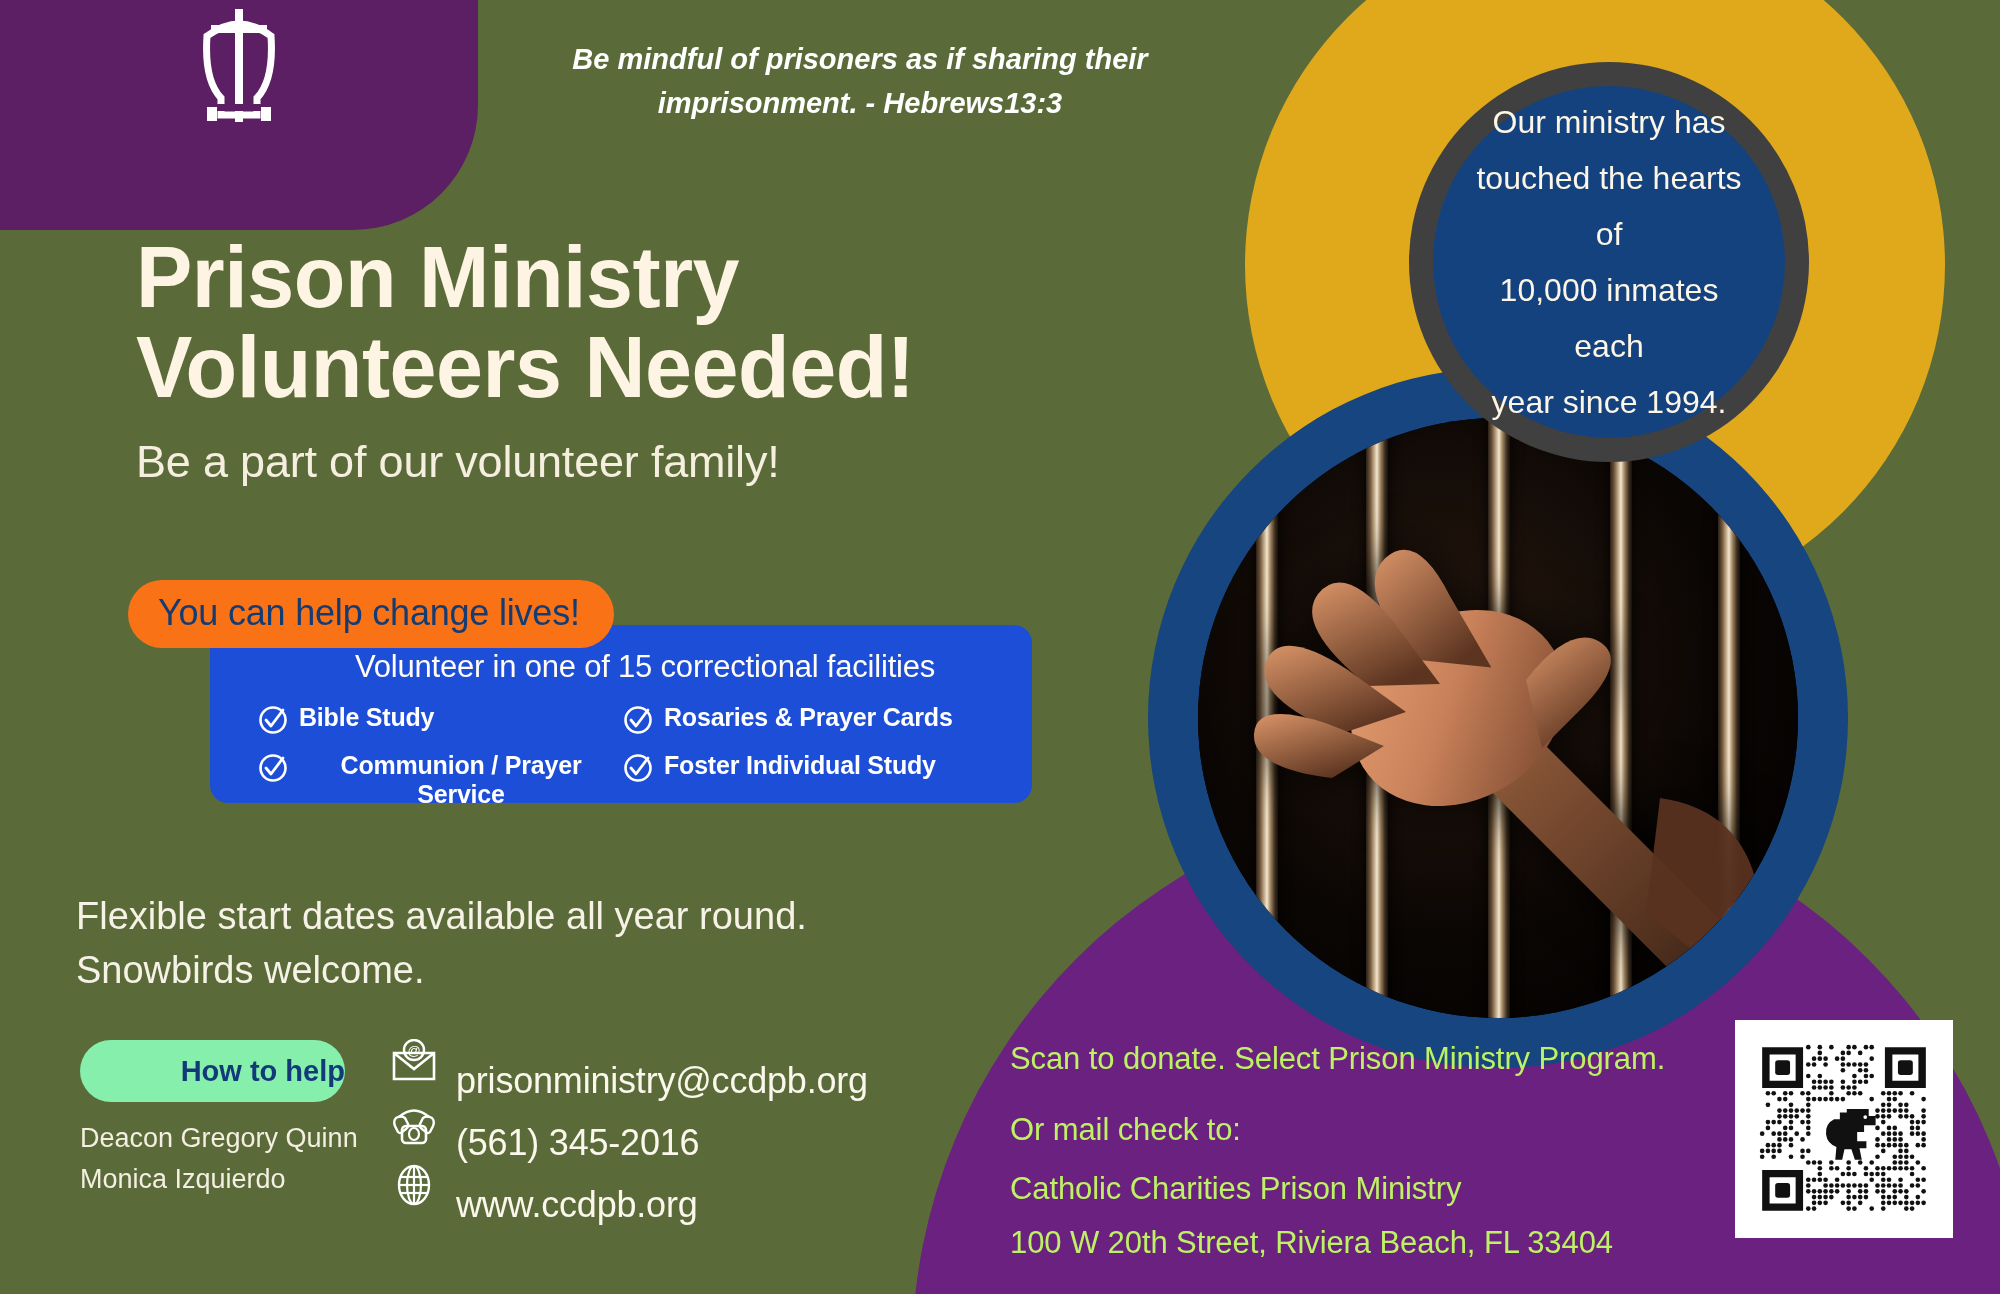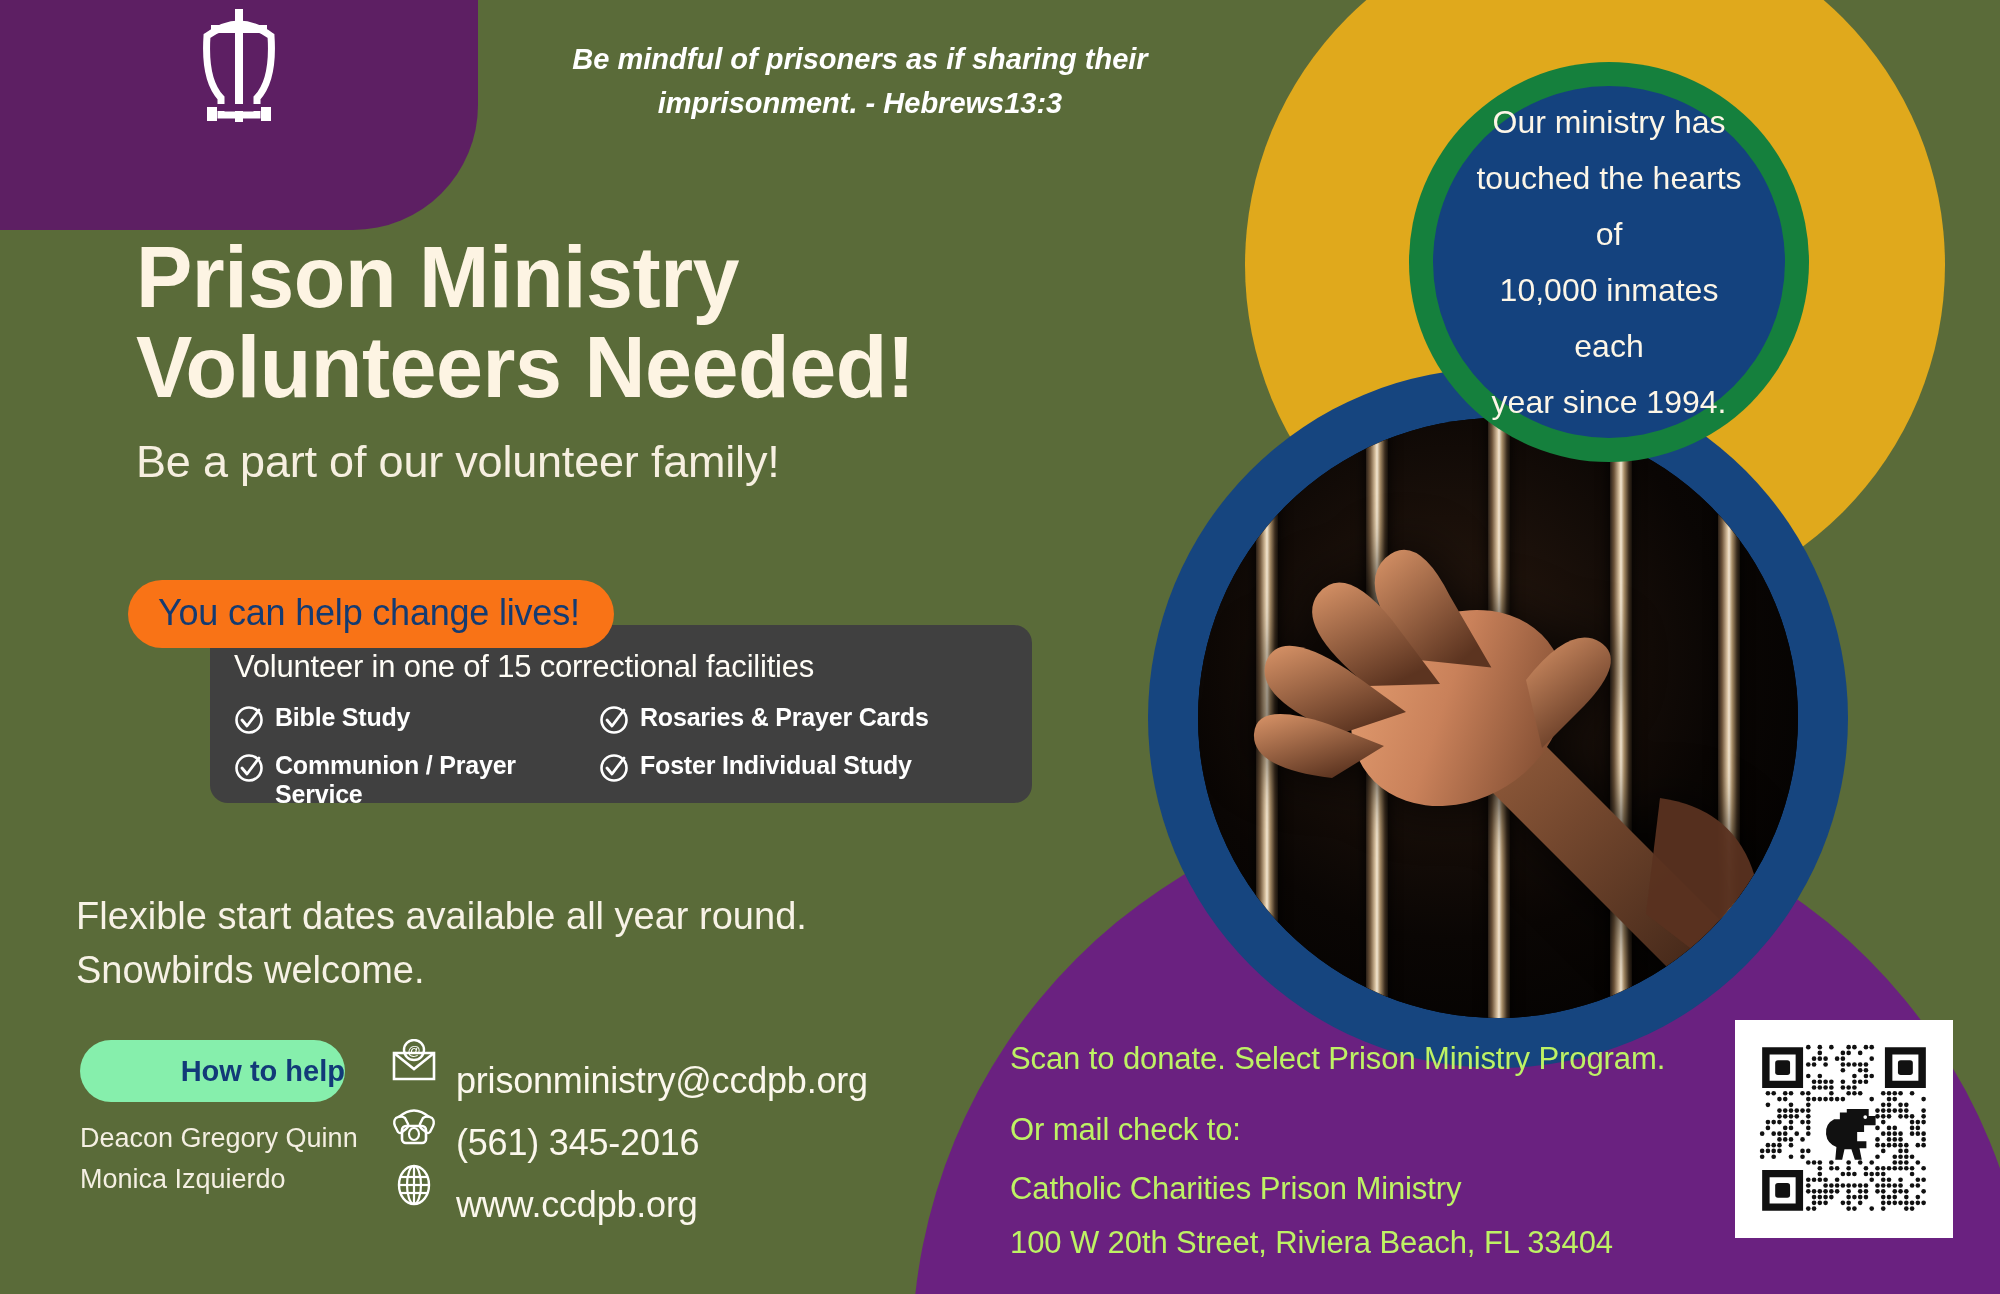--- a/index.html
+++ b/index.html
@@ -67,21 +67,21 @@
     filter:drop-shadow(0 0 26px rgba(0,0,0,.8));
   }
   #hand-main{left:10px;top:40px;width:560px;height:560px;}
 
   
   #stat-badge{
     position:absolute;
     left:1409px;top:62px;
     width:400px;height:400px;
     border-radius:50%;
-    background:#15803d;
+    background:#404040;
     display:flex;align-items:center;justify-content:center;
     z-index:6;
   }
   #stat-badge-inner{
     width:352px;height:352px;border-radius:50%;
     background:#14427e;
     display:flex;align-items:center;justify-content:center;
     padding:22px 34px;
   }
   #stat-badge-text{
@@ -154,24 +154,25 @@
     border-radius:42px;
     padding:12px 34px 14px 30px;
     z-index:7;
   }
   #help-pill-text{
     color:#143b72;font-size:36px;font-weight:400;letter-spacing:-.2px;
   }
   #gold-panel{
     position:absolute;left:210px;top:625px;
     width:822px;height:178px;
-    background:#404040;
+    background:#1d4ed8;
     border-radius:18px;
     z-index:6;
-    padding:24px 0 0 24px;
+    padding:24px 0 0 48px;
+    text-align:center;
   }
   #panel-lead{
     color:#fffdf6;font-size:31px;font-weight:400;letter-spacing:-.2px;
     margin-bottom:18px;
   }
   #panel-grid{
     display:grid;
     grid-template-columns:365px 1fr;
     row-gap:16px;
   }

